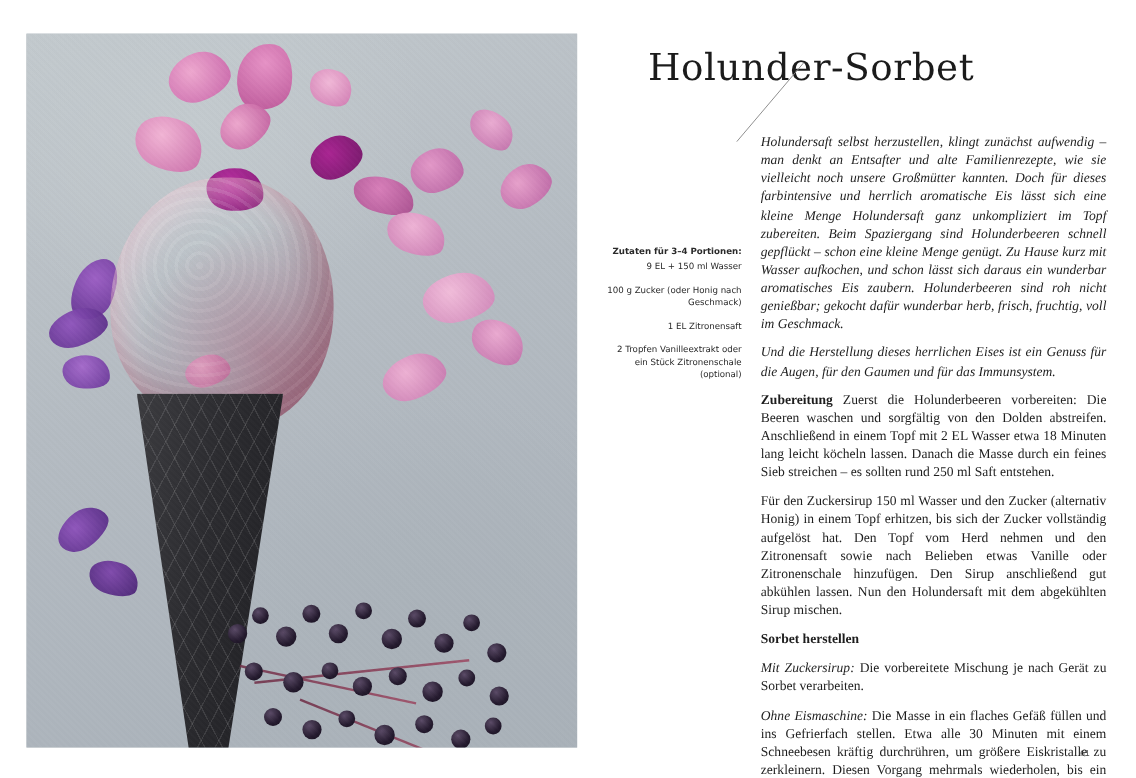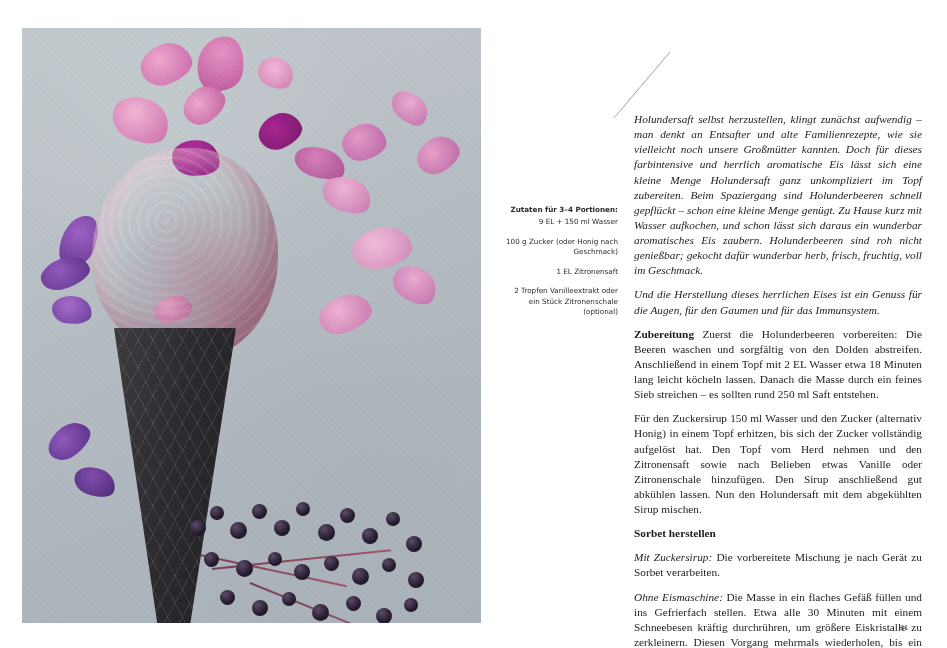--- a/index.html
+++ b/index.html
@@ -238,20 +238,21 @@
       <div class="berry" style="left:122px;top:106px;width:17px;height:17px;"></div>
       <div class="berry" style="left:156px;top:98px;width:15px;height:15px;"></div>
       <div class="berry" style="left:186px;top:110px;width:16px;height:16px;"></div>
       <div class="berry" style="left:214px;top:100px;width:14px;height:14px;"></div>
 
     </div>
 
     <div class="grain"></div>
   </div>
 
+  <h1 class="title">Holunder-Sorbet</h1>
 
   <svg class="leader" viewBox="0 0 60 68">
     <line x1="58" y1="0" x2="2" y2="66" stroke="#8a8a8a" stroke-width="0.8"></line>
   </svg>
 
   <div class="ingredients">
     <p class="head">Zutaten für 3–4 Portionen:</p>
     <p>9 EL + 150 ml Wasser</p>
     <p>100 g Zucker (oder Honig nach Geschmack)</p>
     <p>1 EL Zitronensaft</p>

